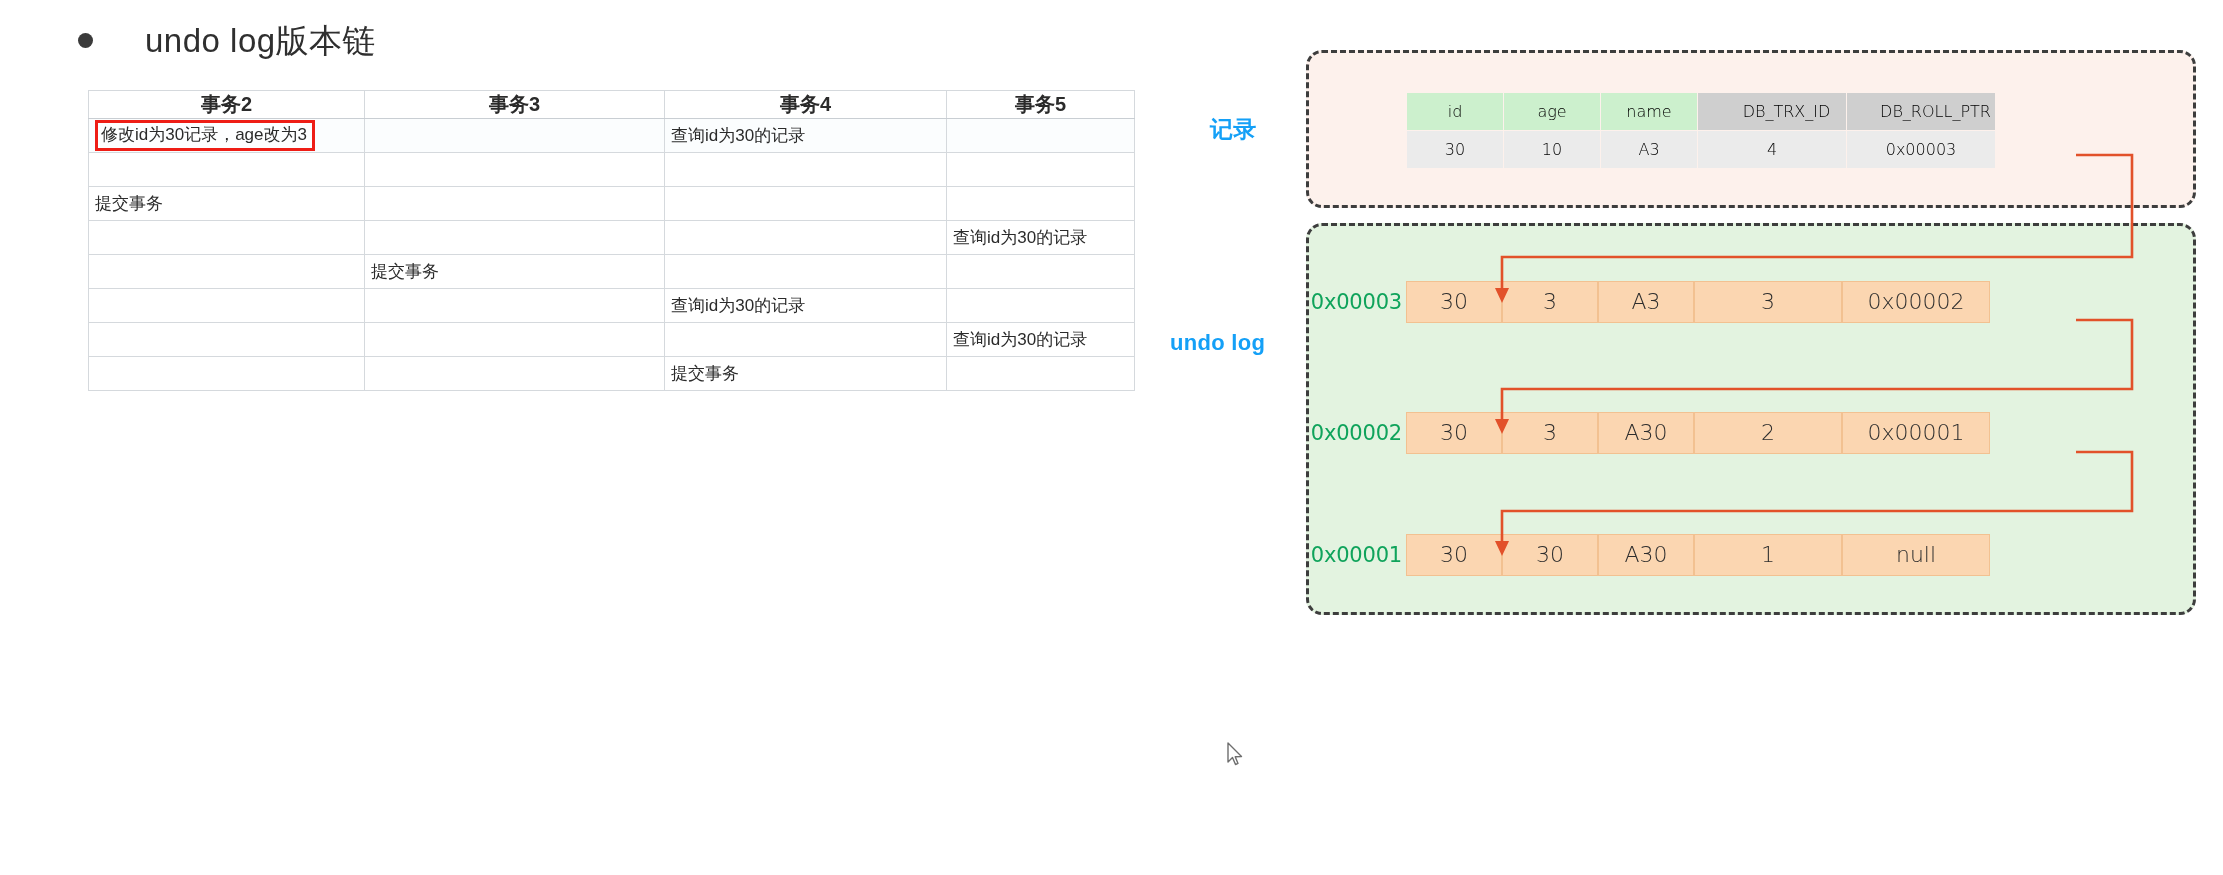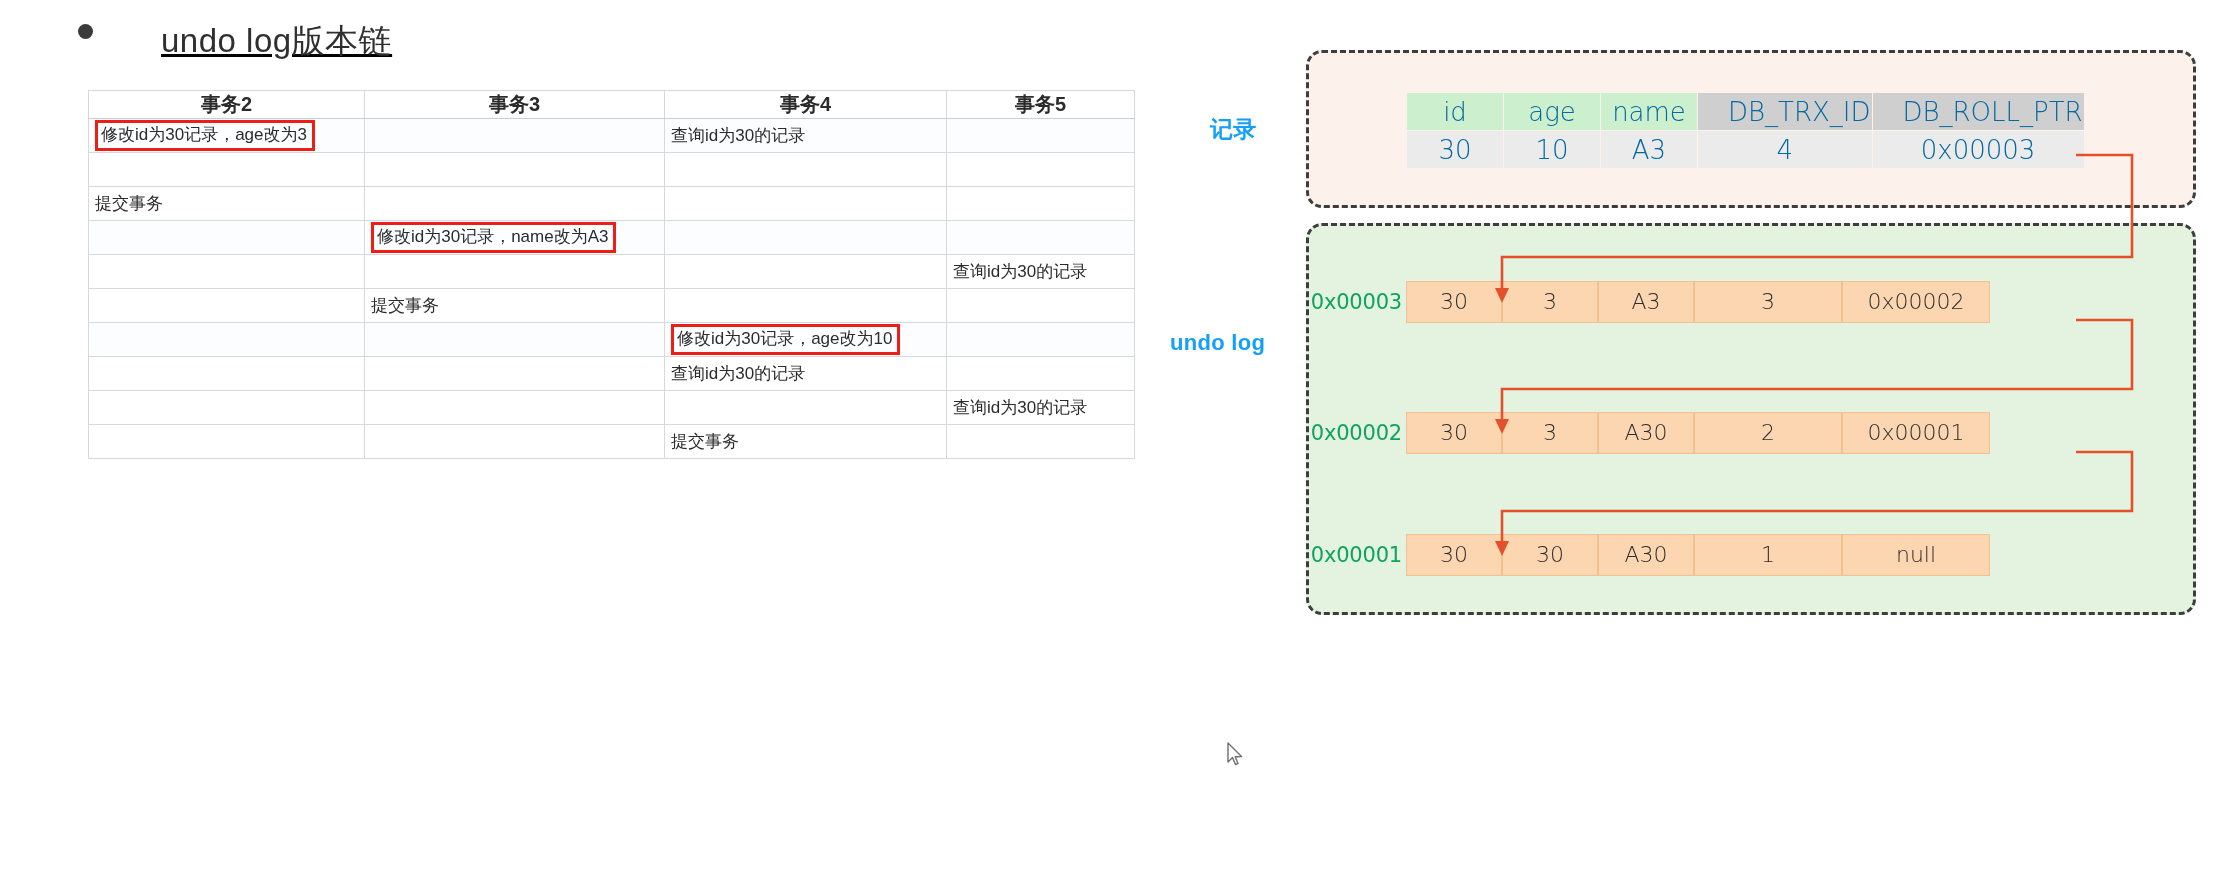--- a/index.html
+++ b/index.html
@@ -8,21 +8,21 @@
     width: 2223px; height: 875px;
     background: #ffffff;
     font-family: "Liberation Sans", "DejaVu Sans", sans-serif;
     overflow: hidden;
   }
   #page { position: relative; width: 2223px; height: 875px; background:#fff; }
 
   
   .heading-row {
     position: absolute; left: 78px; top: 24px;
-    display: flex; gap: 16px; text-decoration: underline;
+    display: flex; align-items: center; gap: 0;
   }
   .bullet-dot {
     width: 15px; height: 15px; border-radius: 50%;
     background: #3b3b3b; display: inline-block;
     margin-right: 52px;
   }
   .heading-text {
     font-size: 33px; color: #2f2f2f; letter-spacing: .5px;
     font-weight: 400; line-height: 1;
   }
@@ -102,24 +102,24 @@
   .label-undo   { left: -100px; top: 285px; font-size: 22px; }
 
   
   .rec-table {
     position: absolute; left: 136px; top: 47px;
     border-collapse: separate; border-spacing: 1px;
     table-layout: fixed;
   }
   .rec-table td {
     height: 37px;
-    font-size: 26px;
+    font-size: 16px;
     text-align: center;
     vertical-align: middle;
-    color: #0369a1;
+    color: #000000;
     font-family: "DejaVu Sans", sans-serif;
     font-weight: 300;
   }
   .rec-table .h-green { background: #ccf0cd; width: 96px; }
   .rec-table .h-grey  { background: #cfcfcf; width: 148px; padding-left: 30px; }
   .rec-table .v-cell  { background: #ebebeb; }
 
   
   .undo-row { position: absolute; display: flex; align-items: center; }
   .undo-row .addr {
@@ -204,42 +204,30 @@
           <td></td>
           <td></td>
           <td></td>
         </tr>
         <tr>
           <td>提交事务</td>
           <td></td>
           <td></td>
           <td></td>
         </tr>
-        <tr class="bandrow">
-          <td></td>
-          <td class="cell-hl"><span class="hl">修改id为30记录，name改为A3</span></td>
-          <td></td>
-          <td></td>
-        </tr>
         <tr>
           <td></td>
           <td></td>
           <td></td>
           <td>查询id为30的记录</td>
         </tr>
         <tr>
           <td></td>
           <td>提交事务</td>
           <td></td>
-          <td></td>
-        </tr>
-        <tr class="bandrow">
-          <td></td>
-          <td></td>
-          <td class="cell-hl"><span class="hl">修改id为30记录，age改为10</span></td>
           <td></td>
         </tr>
         <tr>
           <td></td>
           <td></td>
           <td>查询id为30的记录</td>
           <td></td>
         </tr>
         <tr>
           <td></td>

